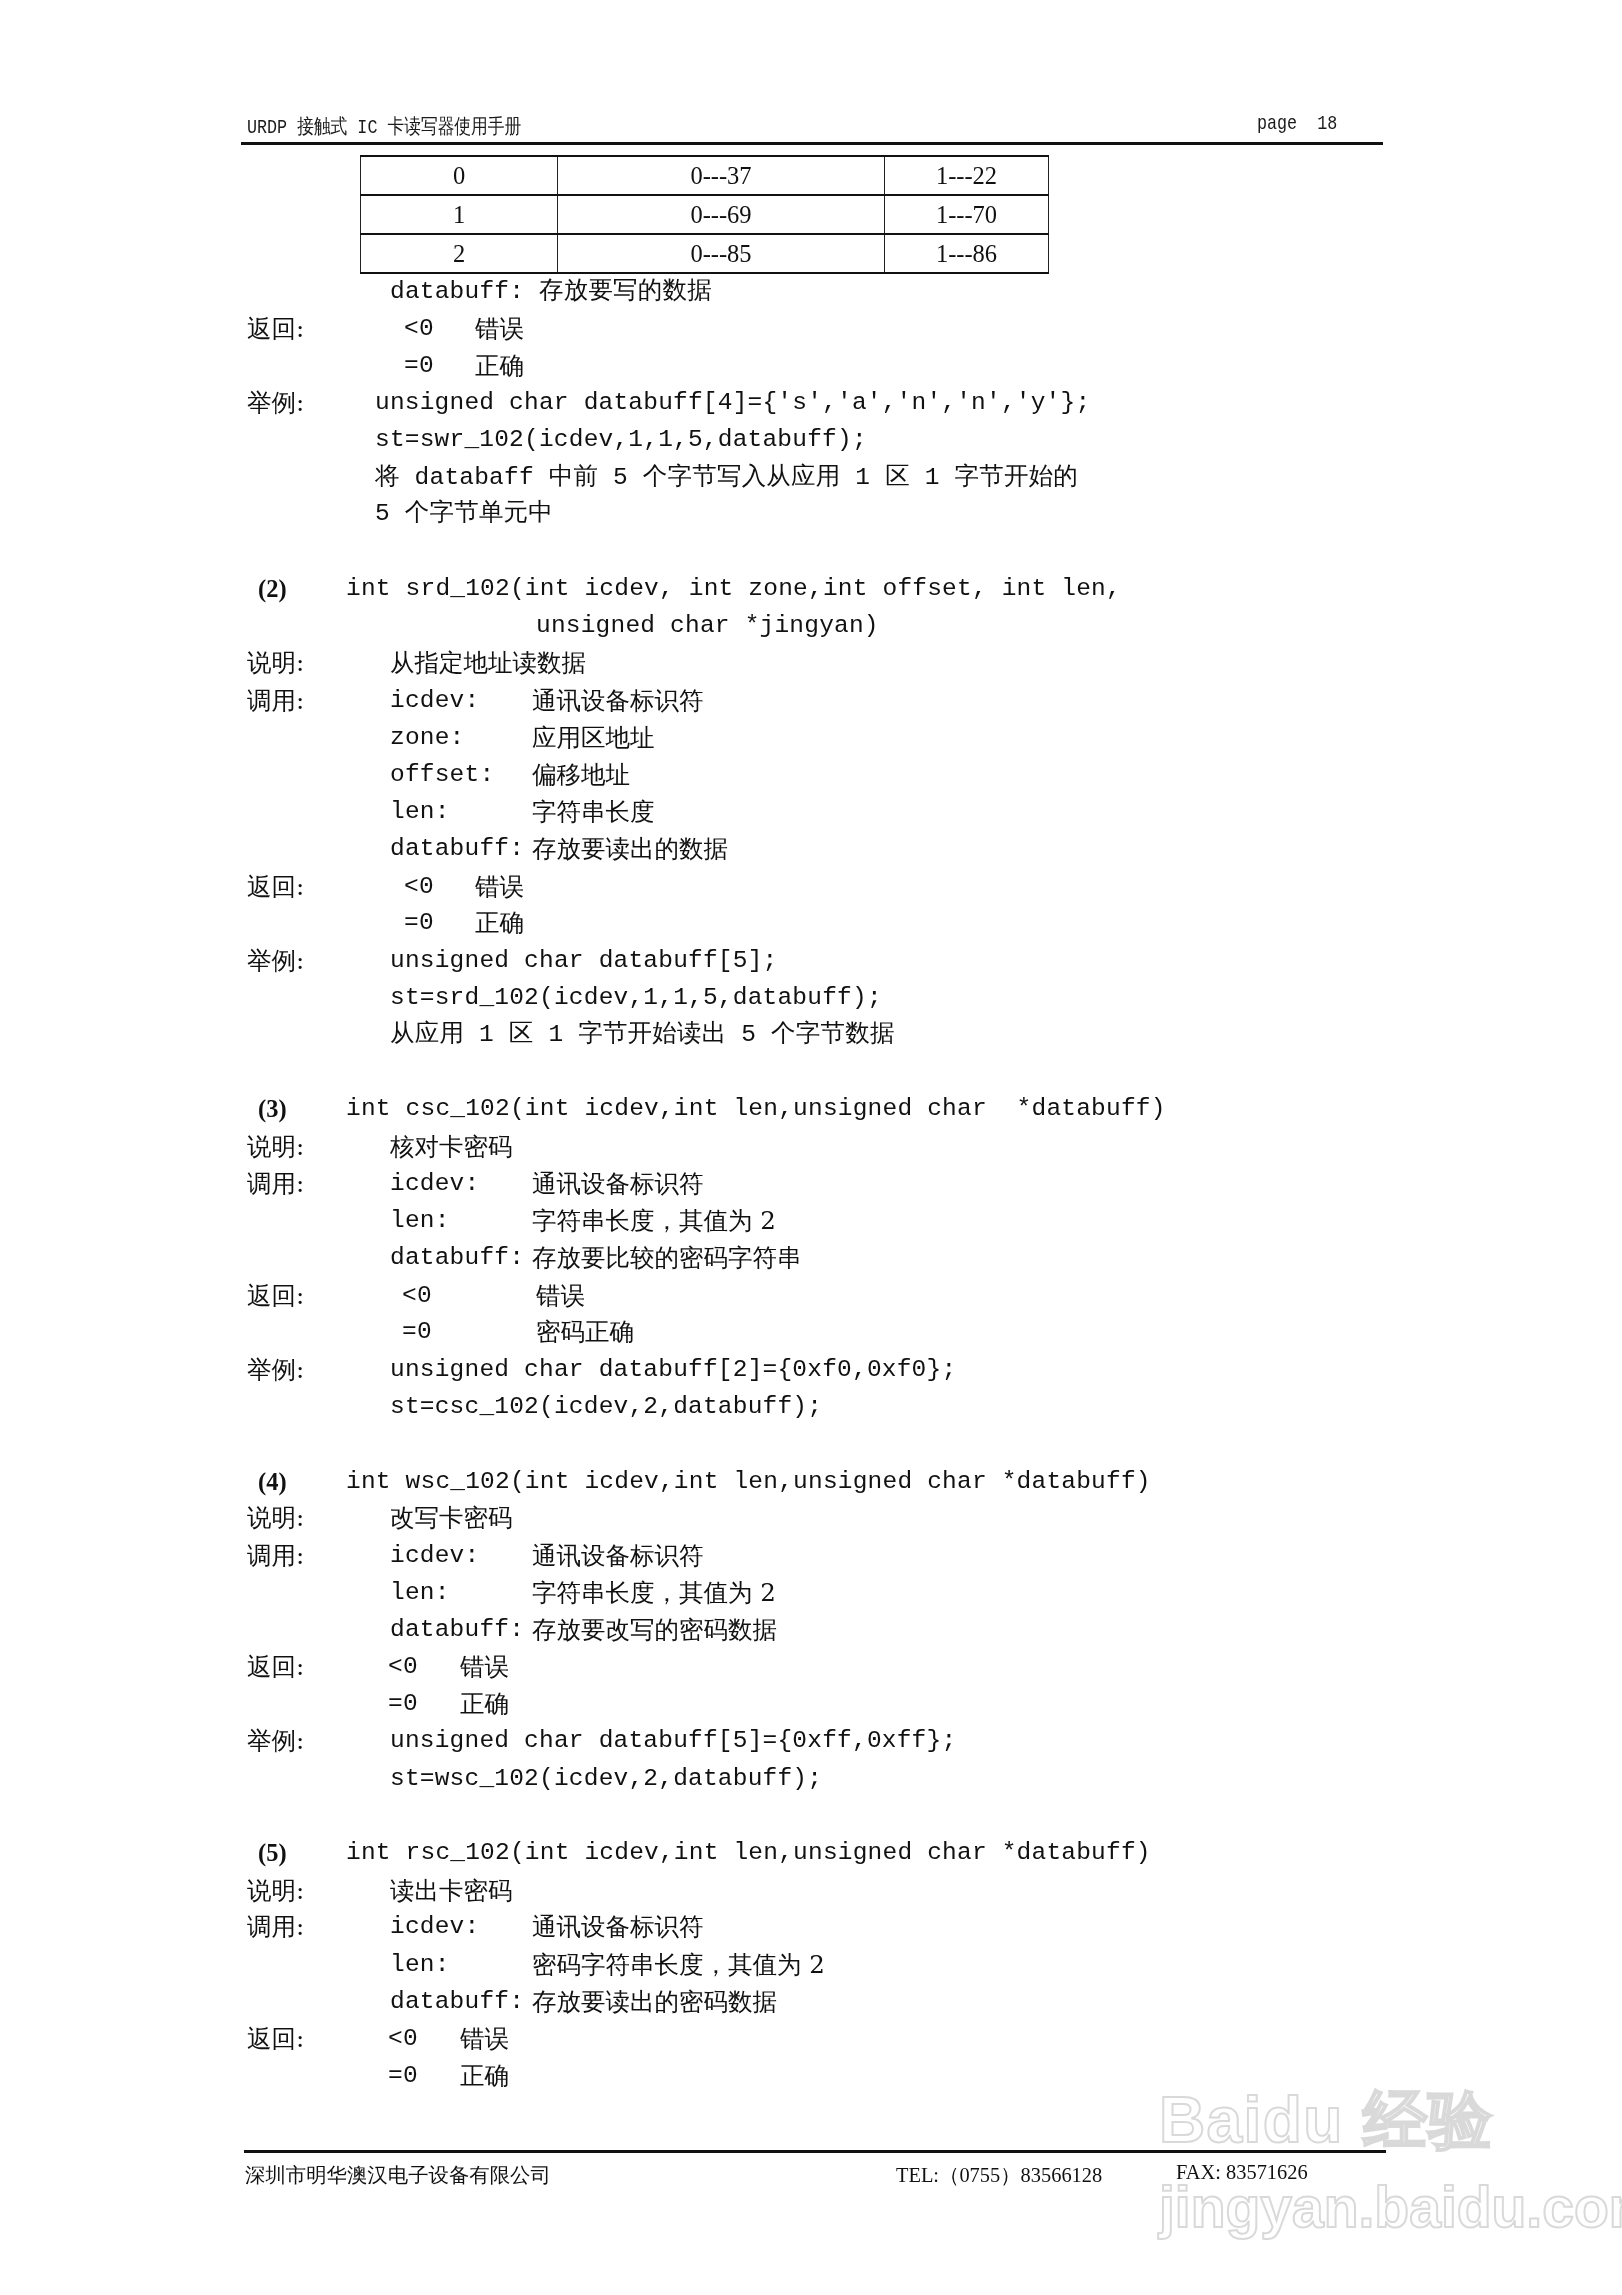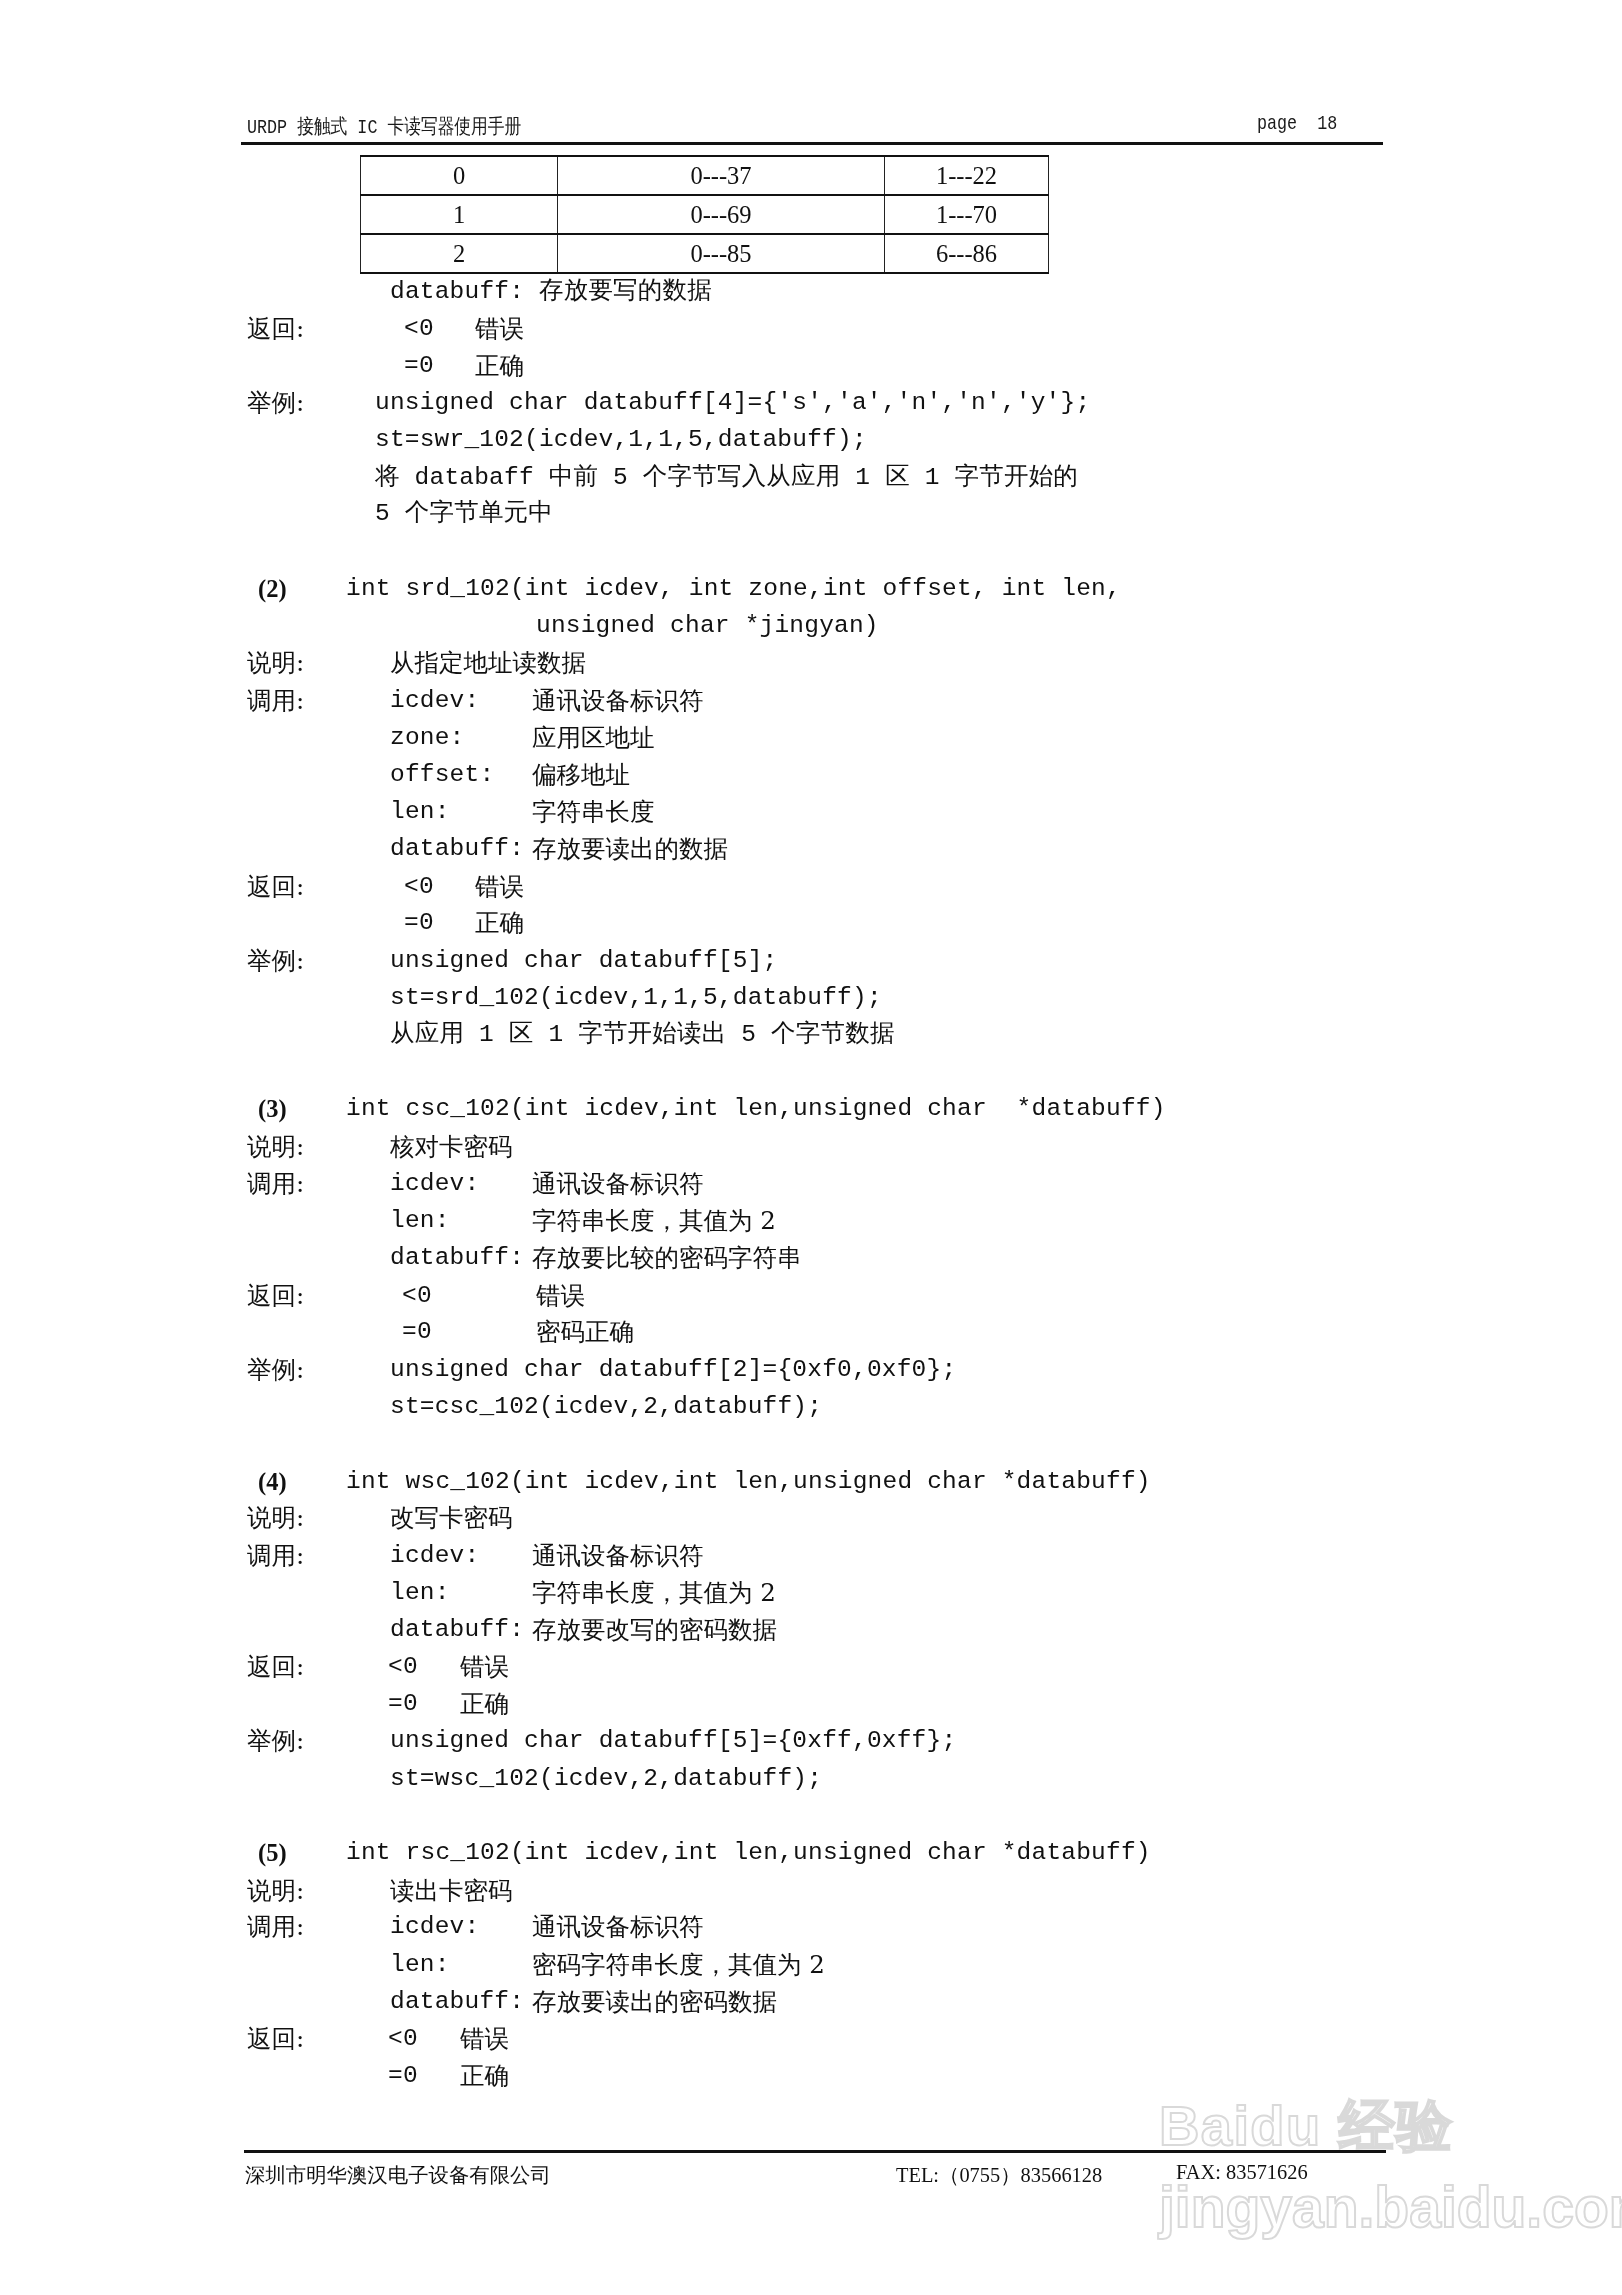--- a/index.html
+++ b/index.html
@@ -12,21 +12,21 @@
   .hdr-text { font-family: "Liberation Mono", "DejaVu Sans Mono", monospace; font-size: 20.4px; color: #1a1a1a; transform: scaleX(0.82); transform-origin: left center; }
   .rule { position: absolute; background: #111; }
   table.zones { position: absolute; left: 360px; top: 155px; border-collapse: collapse; font-family: "Liberation Serif", serif; font-size: 24.5px; }
   table.zones td { height: 37px; padding: 0; text-align: center; border-left: 1px solid #222; border-right: 1px solid #222; border-top: 2.7px solid #111; border-bottom: 2.7px solid #111; }
   .line { position: absolute; height: 37px; line-height: 37px; font-size: 24.5px; white-space: pre; }
   .mono { font-family: "Liberation Mono", "DejaVu Sans Mono", monospace; letter-spacing: 0.2px; }
   .serif { font-family: "DejaVu Serif", "Liberation Serif", serif; }
   .num { font-weight: bold; font-family: "Liberation Serif", serif; }
   .footer-text { font-family: "Liberation Serif", serif; font-size: 20.4px; }
   .watermark { position: absolute; left: 1159px; top: 2072px; width: 382px; height: 184px; color: rgba(160,160,160,0.35); font-family: "Liberation Sans", sans-serif; pointer-events: none; }
-  .wm-top { position: absolute; left: 0; top: 17px; font-size: 56px; font-weight: bold; letter-spacing: 1.4px; -webkit-text-stroke: 2px rgba(170,170,170,0.45); color: rgba(255,255,255,0.2); }
+  .wm-top { position: absolute; left: 0; top: 5px; font-size: 64px; font-weight: bold; letter-spacing: 1.4px; -webkit-text-stroke: 2px rgba(170,170,170,0.45); color: rgba(255,255,255,0.2); }
   .wm-bottom { position: absolute; left: 0; top: 102px; font-size: 57px; font-weight: bold; -webkit-text-stroke: 2px rgba(170,170,170,0.45); color: rgba(255,255,255,0.2); }
 </style>
 </head>
 <body>
 
 <div class="abs hdr-text" style="left:247px; top:112px;">URDP 接触式 IC 卡读写器使用手册</div>
 <div class="abs hdr-text" style="left:1257px; top:112px;">page  18</div>
 <div class="rule" style="left:241px; top:142px; width:1142px; height:2.7px;"></div>
 
 <table class="zones">
@@ -37,21 +37,21 @@
     <td style="width:163px;">1---22</td>
   </tr>
   <tr>
     <td>1</td>
     <td>0---69</td>
     <td>1---70</td>
   </tr>
   <tr>
     <td>2</td>
     <td>0---85</td>
-    <td>6---86</td>
+    <td>1---86</td>
   </tr>
 </tbody>
   </table>
 
 <div class="line mono" style="left:390px; top:273px;">databuff: 存放要写的数据</div>
 <div class="line serif" style="left:247px; top:310px;">返回:</div>
 <div class="line mono" style="left:404px; top:310px;">&lt;0</div>
 <div class="line serif" style="left:475px; top:310px;">错误</div>
 <div class="line mono" style="left:404px; top:347px;">=0</div>
 <div class="line serif" style="left:475px; top:347px;">正确</div>

